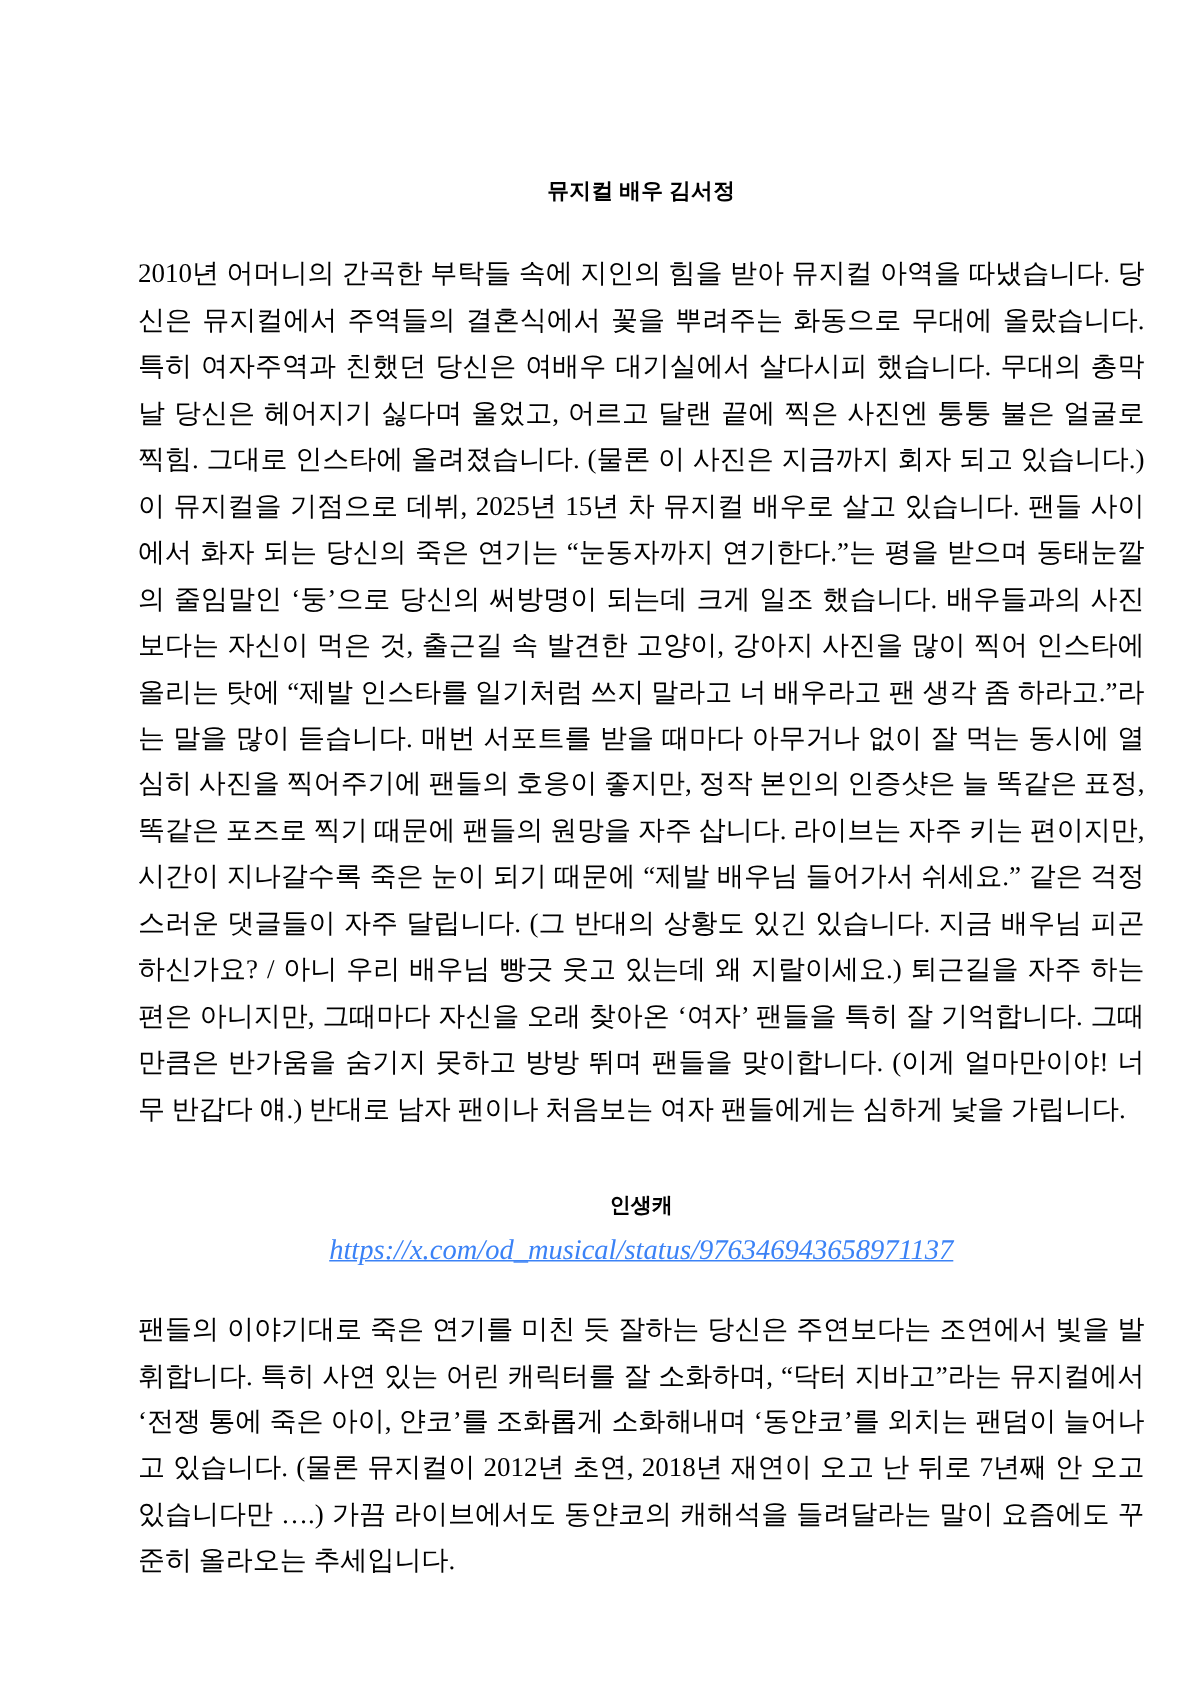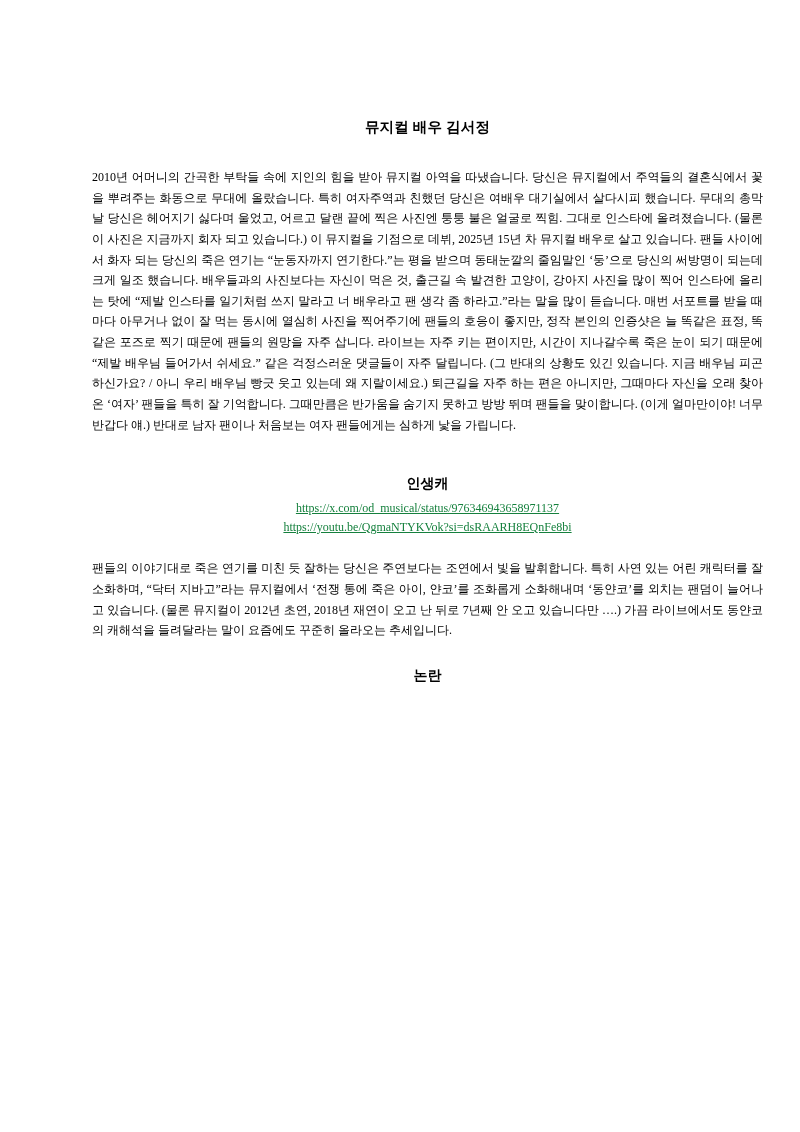--- a/index.html
+++ b/index.html
@@ -28,36 +28,37 @@
     letter-spacing: 0.2px;
   }
   h2.section-title {
     font-size: 14px;
     font-weight: bold;
     text-align: center;
     margin: 0 0 6px 0;
     font-family: Liberation Serif, serif;
   }
   p.body-text {
-    font-size: 12px;
+    font-size: 18px;
     line-height: 1.72;
     text-align: justify;
     text-justify: inter-character;
     margin: 0;
     word-break: break-all;
   }
   .links {
     text-align: center;
     margin: 0 0 22px 0;
   }
   .links a {
     display: block;
     font-family: "Liberation Serif", serif;
-    font-size: 12px;
-    color: #15803d;
+    font-style: italic;
+    font-size: 19px;
+    color: #3b82f6;
     text-decoration: underline;
     line-height: 1.55;
   }
   .gap-lg { height: 40px; }
   .gap-md { height: 26px; }
   .gap-sm { height: 14px; }
 </style>
 </head>
 <body>
 
@@ -66,25 +67,23 @@
   <h1 class="doc-title">뮤지컬 배우 김서정</h1>
 
   <p class="body-text"> 2010년 어머니의 간곡한 부탁들 속에 지인의 힘을 받아 뮤지컬 아역을 따냈습니다. 당신은 뮤지컬에서 주역들의 결혼식에서 꽃을 뿌려주는 화동으로 무대에 올랐습니다. 특히 여자주역과 친했던 당신은 여배우 대기실에서 살다시피 했습니다. 무대의 총막날 당신은 헤어지기 싫다며 울었고, 어르고 달랜 끝에 찍은 사진엔 퉁퉁 불은 얼굴로 찍힘. 그대로 인스타에 올려졌습니다. (물론 이 사진은 지금까지 회자 되고 있습니다.) 이 뮤지컬을 기점으로 데뷔, 2025년 15년 차 뮤지컬 배우로 살고 있습니다. 팬들 사이에서 화자 되는 당신의 죽은 연기는 “눈동자까지 연기한다.”는 평을 받으며 동태눈깔의 줄임말인 ‘둥’으로 당신의 써방명이 되는데 크게 일조 했습니다. 배우들과의 사진보다는 자신이 먹은 것, 출근길 속 발견한 고양이, 강아지 사진을 많이 찍어 인스타에 올리는 탓에 “제발 인스타를 일기처럼 쓰지 말라고 너 배우라고 팬 생각 좀 하라고.”라는 말을 많이 듣습니다. 매번 서포트를 받을 때마다 아무거나 없이 잘 먹는 동시에 열심히 사진을 찍어주기에 팬들의 호응이 좋지만, 정작 본인의 인증샷은 늘 똑같은 표정, 똑같은 포즈로 찍기 때문에 팬들의 원망을 자주 삽니다. 라이브는 자주 키는 편이지만, 시간이 지나갈수록 죽은 눈이 되기 때문에 “제발 배우님 들어가서 쉬세요.” 같은 걱정스러운 댓글들이 자주 달립니다. (그 반대의 상황도 있긴 있습니다. 지금 배우님 피곤하신가요? / 아니 우리 배우님 빵긋 웃고 있는데 왜 지랄이세요.) 퇴근길을 자주 하는 편은 아니지만, 그때마다 자신을 오래 찾아온 ‘여자’ 팬들을 특히 잘 기억합니다. 그때만큼은 반가움을 숨기지 못하고 방방 뛰며 팬들을 맞이합니다. (이게 얼마만이야! 너무 반갑다 얘.) 반대로 남자 팬이나 처음보는 여자 팬들에게는 심하게 낯을 가립니다.</p>
 
   <div class="gap-lg"></div>
 
   <h2 class="section-title">인생캐</h2>
 
   <div class="links">
     <a href="#">https://x.com/od_musical/status/976346943658971137</a>
-    <a href="#">https://youtu.be/QgmaNTYKVok?si=dsRAARH8EQnFe8bi</a>
   </div>
 
   <p class="body-text"> 팬들의 이야기대로 죽은 연기를 미친 듯 잘하는 당신은 주연보다는 조연에서 빛을 발휘합니다. 특히 사연 있는 어린 캐릭터를 잘 소화하며, “닥터 지바고”라는 뮤지컬에서 ‘전쟁 통에 죽은 아이, 얀코’를 조화롭게 소화해내며 ‘동얀코’를 외치는 팬덤이 늘어나고 있습니다. (물론 뮤지컬이 2012년 초연, 2018년 재연이 오고 난 뒤로 7년째 안 오고 있습니다만 ….) 가끔 라이브에서도 동얀코의 캐해석을 들려달라는 말이 요즘에도 꾸준히 올라오는 추세입니다.</p>
 
   <div class="gap-md"></div>
 
-  <h2 class="section-title">논란</h2>
 
   <div class="gap-sm"></div>
 
 
 </div>
 
 </body></html>

